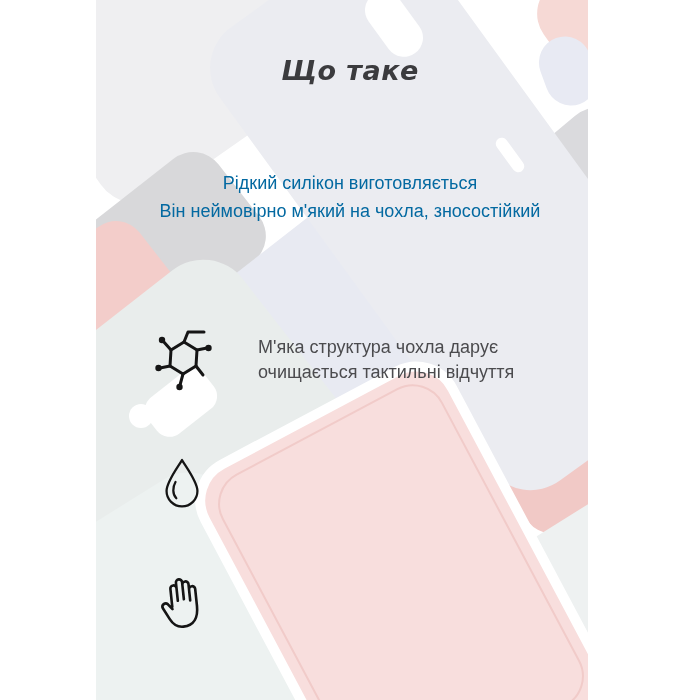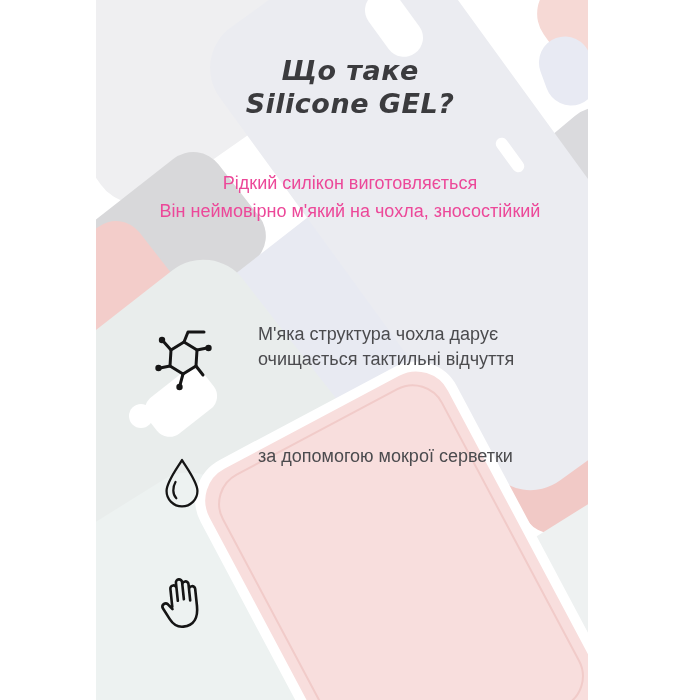--- a/index.html
+++ b/index.html
@@ -34,24 +34,24 @@
   .case-pink-inner{position:absolute;inset:10px;border:2px solid #f1cbc9;border-radius:34px;}
   
   .content{position:absolute;inset:0;z-index:2;}
   .title{
     position:absolute;top:54px;left:0;width:700px;text-align:center;
     font-family:"DejaVu Sans",sans-serif;font-weight:bold;font-style:italic;
     font-size:27px;line-height:33px;color:#3b3b3e;letter-spacing:0.5px;
   }
   .intro{
     position:absolute;top:169px;left:0;width:700px;text-align:center;
-    font-size:18px;line-height:28px;color:#ec4899;
+    font-size:18px;line-height:28px;color:#0369a1;
   }
   .feature{
-    position:absolute;left:150px;display:flex;align-items:flex-start;
+    position:absolute;left:150px;display:flex;align-items:center;
   }
   .f1{top:322px;}
   .f2{top:444px;}
   .f3{top:566px;}
   .icon-box{width:64px;height:76px;display:flex;align-items:center;justify-content:center;flex:0 0 64px;}
   .feature-text{
     margin-left:44px;font-size:18px;line-height:25px;color:#4b4b4e;white-space:nowrap;
   }
   svg{display:block;}
 </style>
@@ -79,21 +79,20 @@
     <div class="shape case-teal-bottomleft"></div>
     <div class="shape case-pink-big">
       <div class="case-pink-inner"></div>
     </div>
   </div>
 
   <div class="content">
 
     <div class="title">
       <div>Що таке</div>
-      <div>Silicone GEL?</div>
     </div>
 
     <div class="intro">
       <div>Рідкий силікон виготовляється</div>
       <div>Він неймовірно м'який на чохла, зносостійкий</div>
     </div>
 
     <div class="feature f1">
       <div class="icon-box">
         <svg width="64" height="72" viewBox="0 0 64 72" fill="none" stroke="#151515" stroke-width="3" stroke-linecap="round" stroke-linejoin="round">
@@ -117,21 +116,20 @@
     </div>
 
     <div class="feature f2">
       <div class="icon-box">
         <svg width="52" height="62" viewBox="0 0 64 72" fill="none" stroke="#151515" stroke-width="2.8" stroke-linecap="round" stroke-linejoin="round">
           <path d="M32,9 C26,19 13,36 13,47 a19,19 0 0 0 38,0 C51,36 38,19 32,9 Z"></path>
           <path d="M24,36 C20.5,42 20,51 25,56"></path>
         </svg>
       </div>
       <div class="feature-text">
-        <div>за допомогою мокрої серветки</div>
       </div>
     </div>
 
     <div class="feature f3">
       <div class="icon-box">
         <svg width="58" height="68" viewBox="0 0 64 72" fill="none" stroke="#151515" stroke-width="2.9" stroke-linecap="round" stroke-linejoin="round" style="transform:rotate(-6deg)">
           <path d="M21,38 V18 a3.4,3.4 0 0 1 6.8,0 V32
                    M27.8,32 V12 a3.4,3.4 0 0 1 6.8,0 V31
                    M34.6,31 V15 a3.4,3.4 0 0 1 6.8,0 V33
                    M41.4,33 V21 a3.4,3.4 0 0 1 6.8,0 V40

